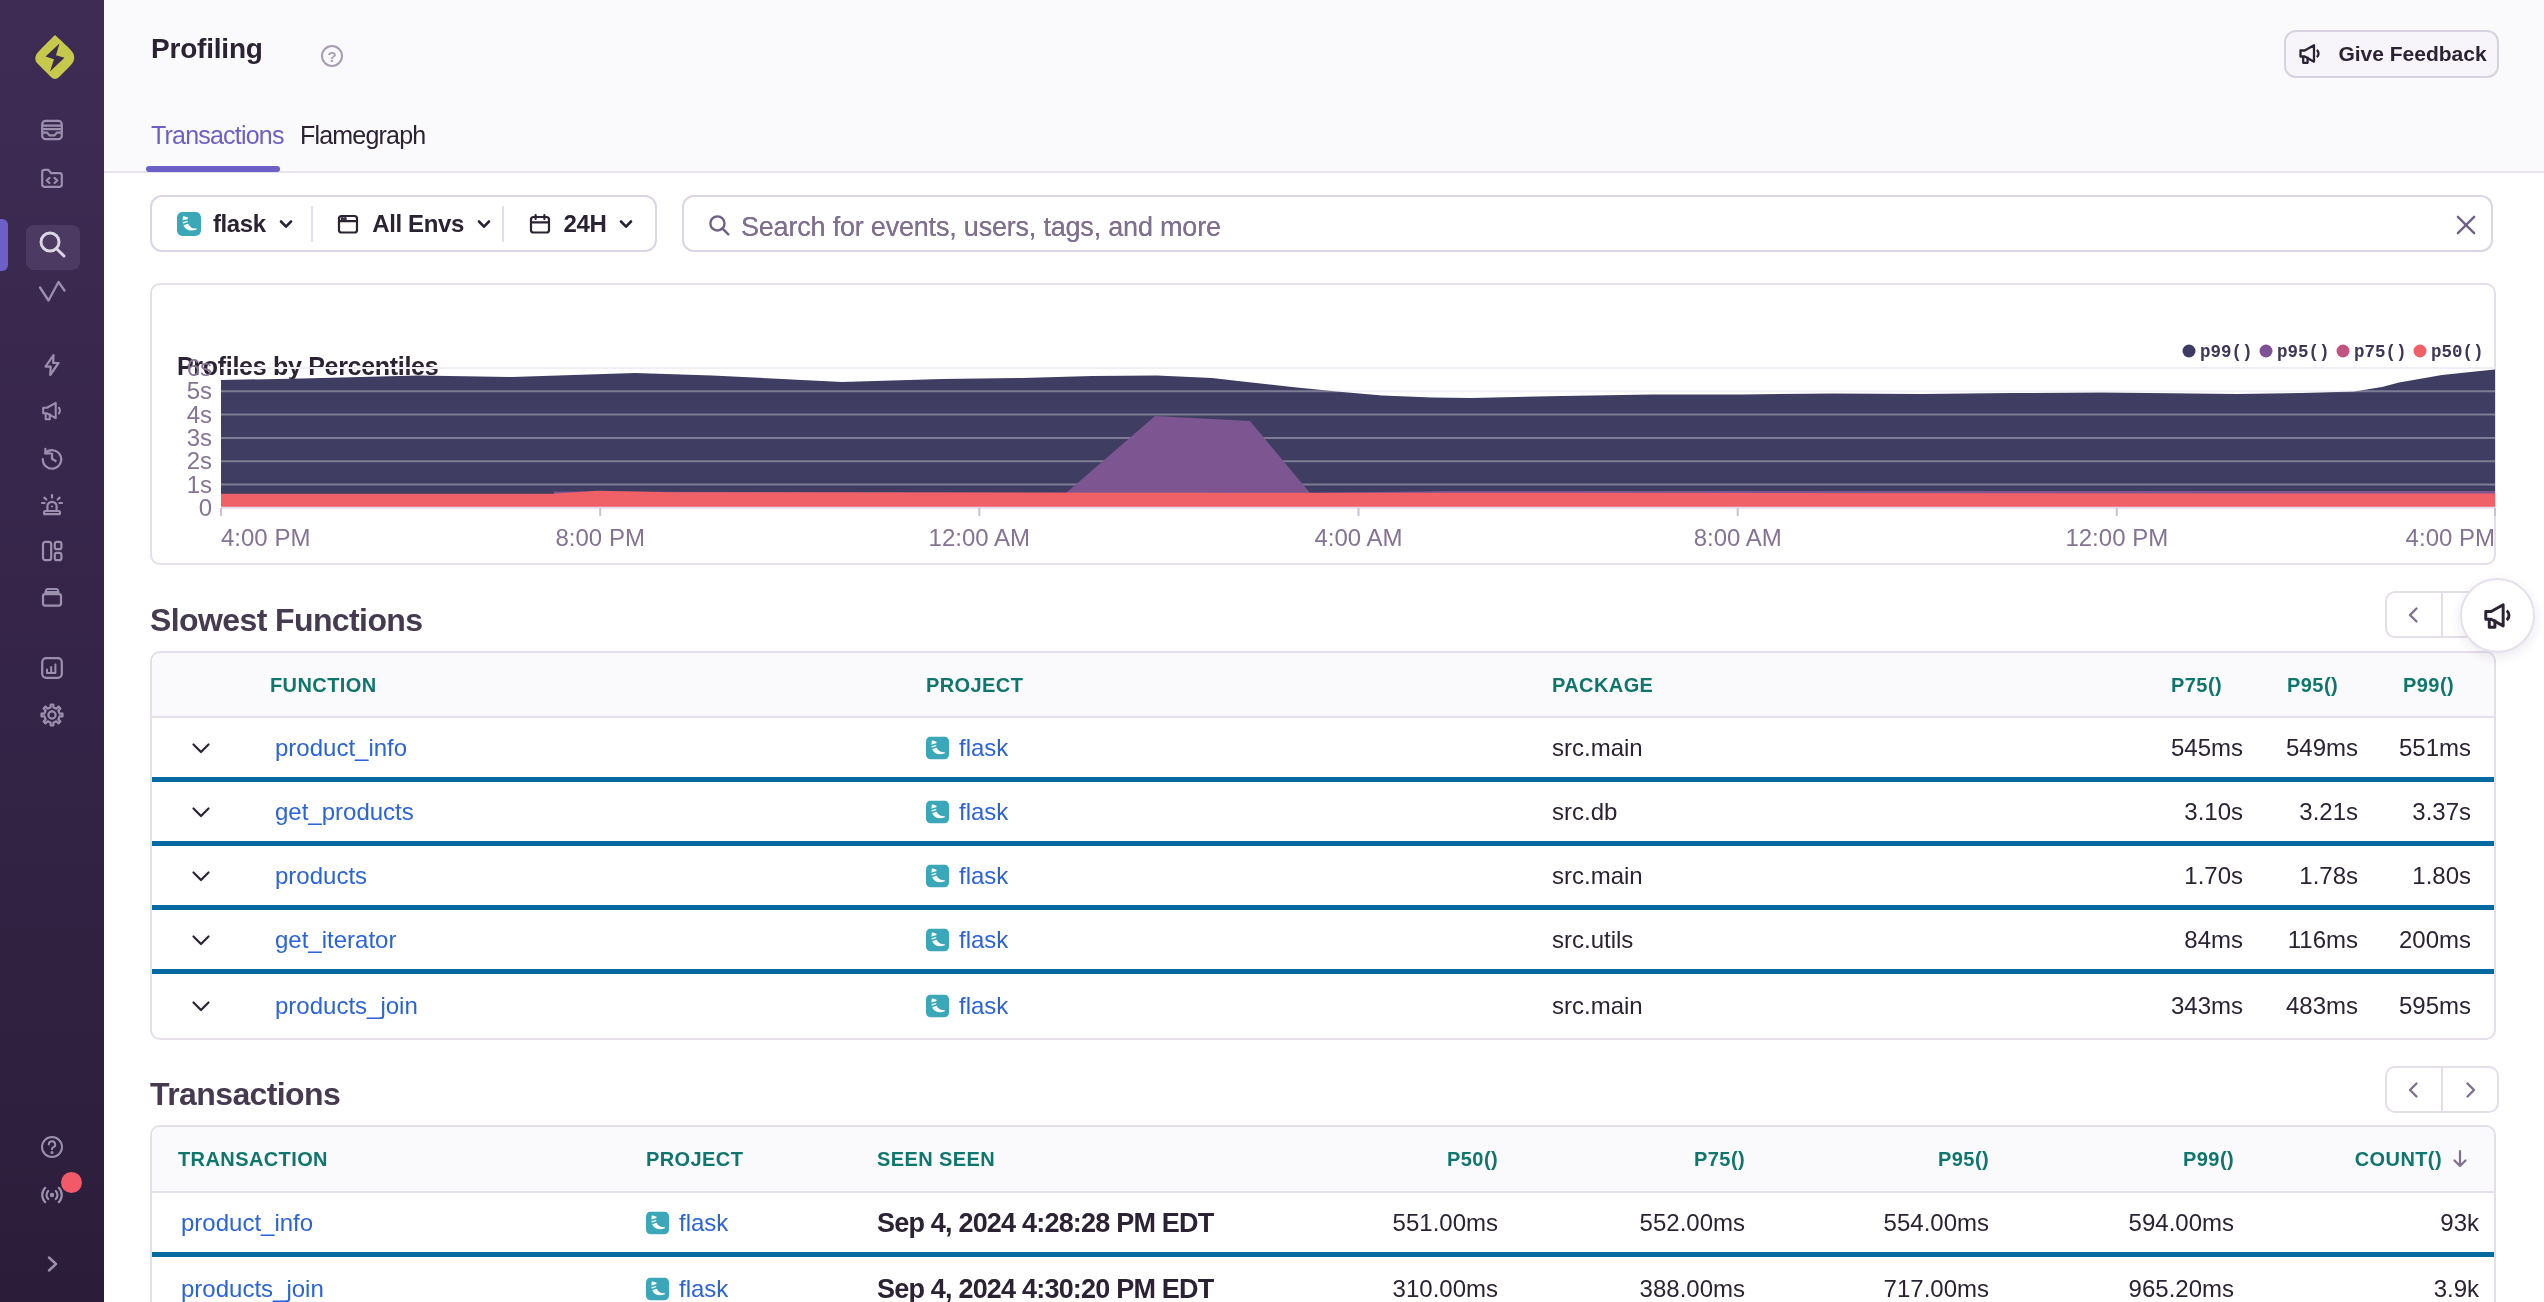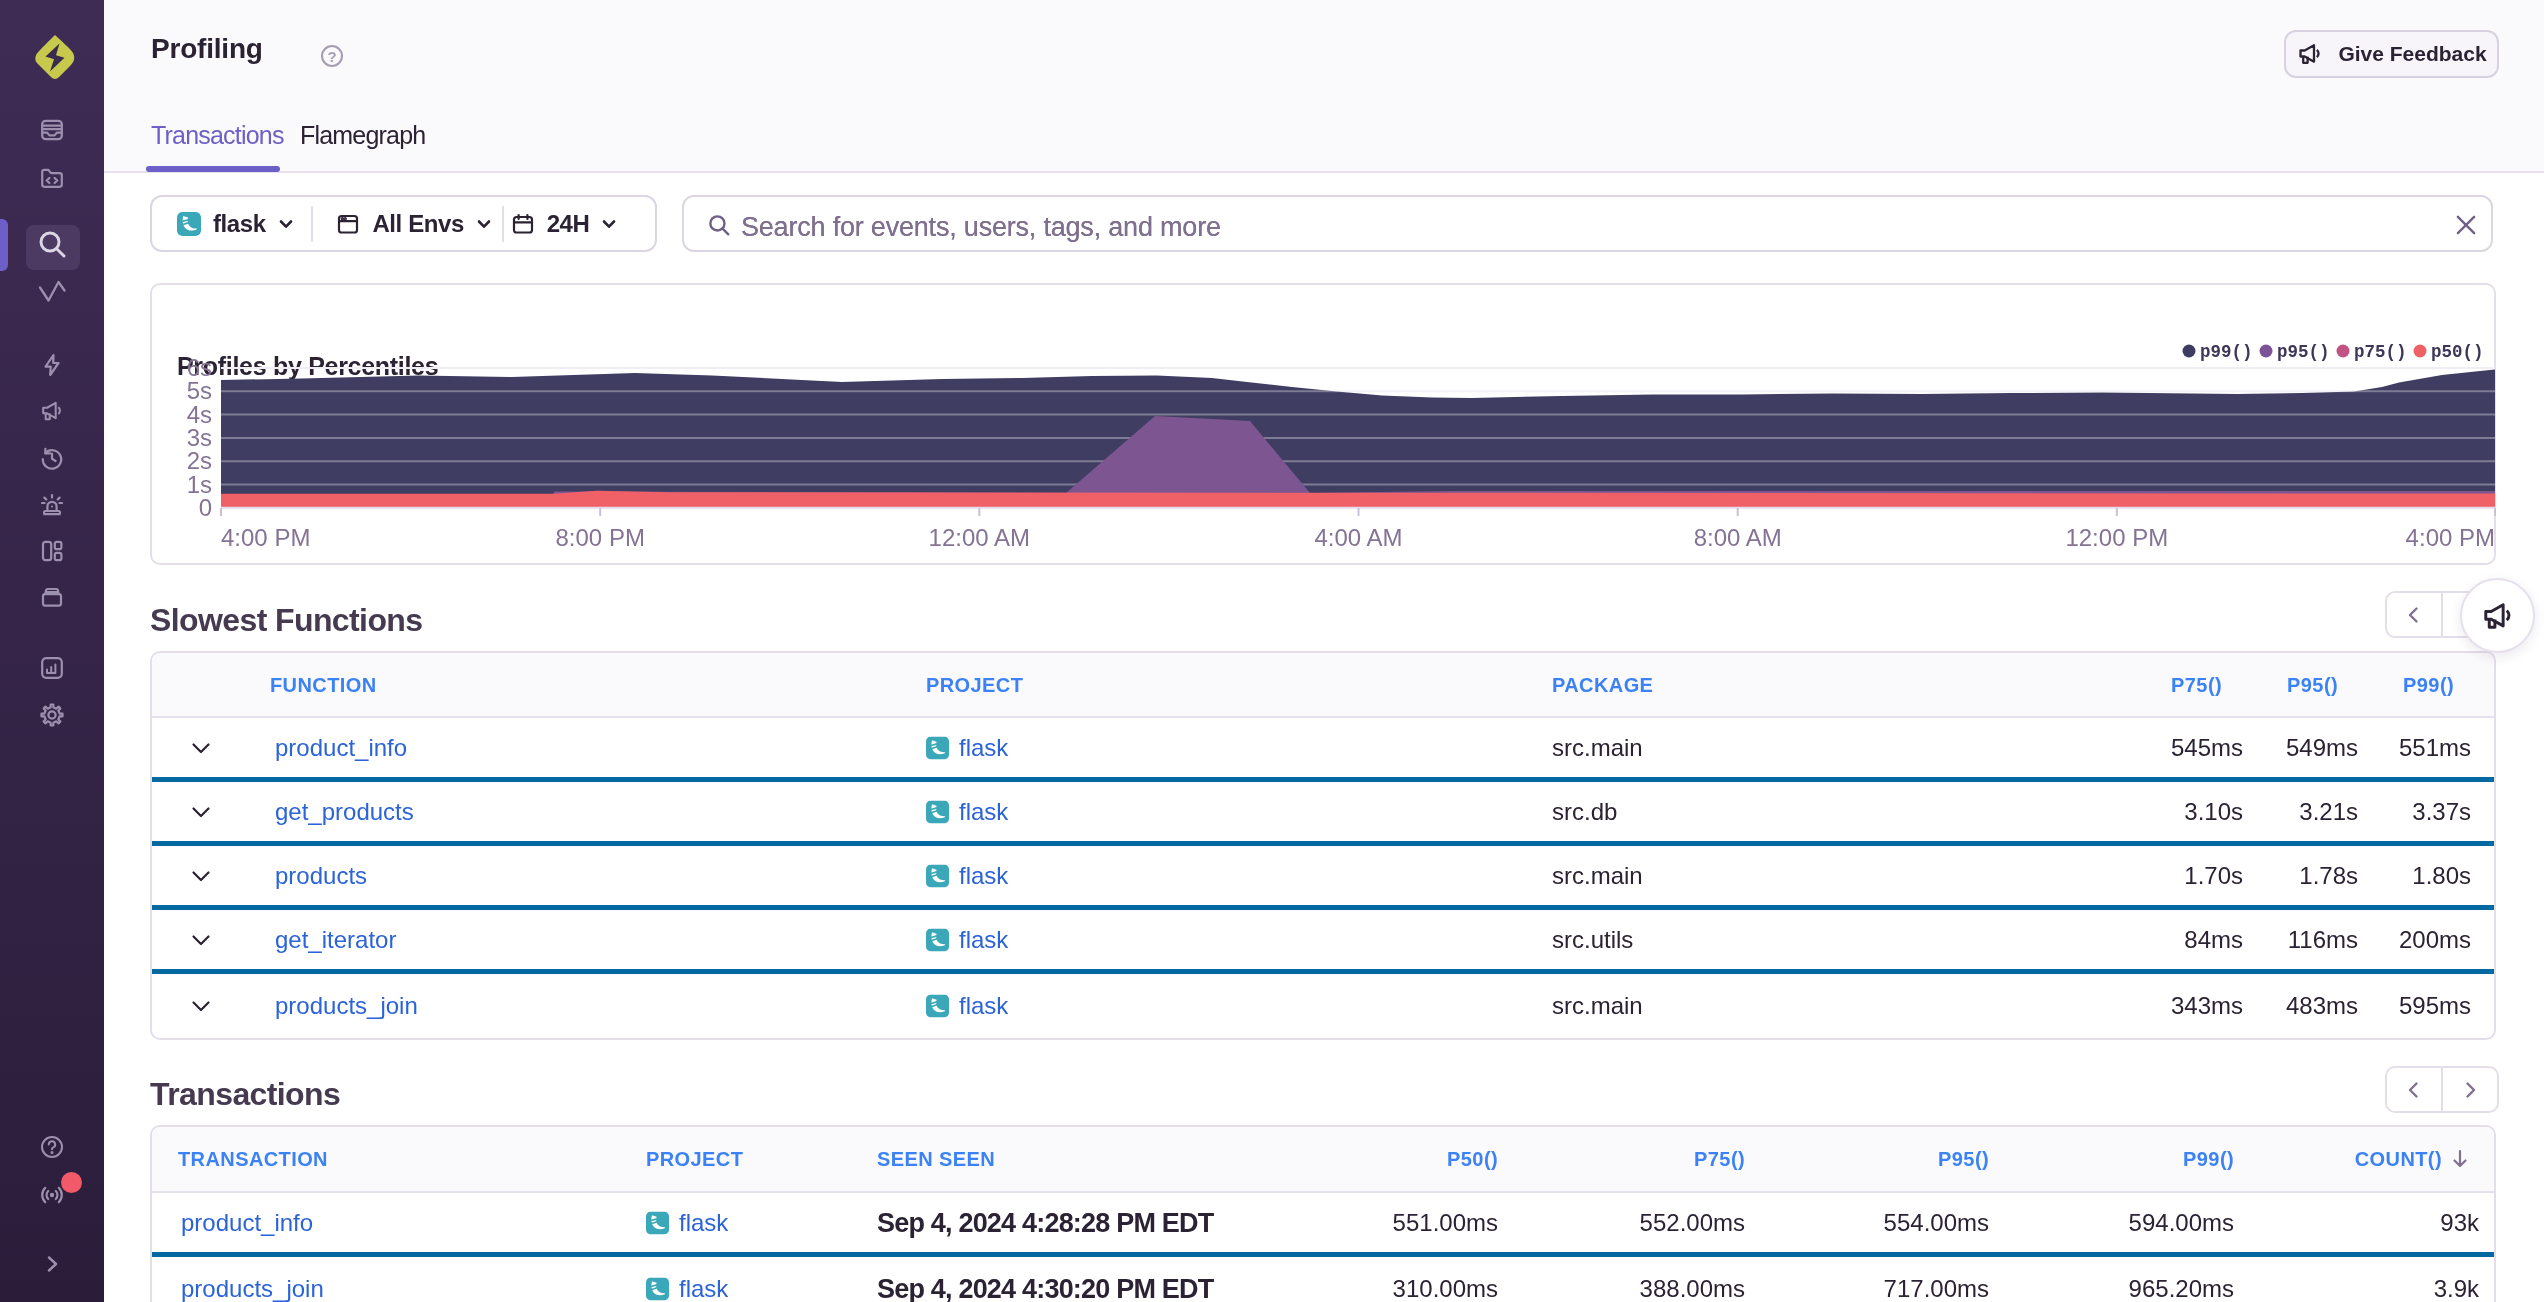--- a/index.html
+++ b/index.html
@@ -60,21 +60,21 @@
   .pager { position:absolute; left:2385px; width:114px; height:47px;
     border:2px solid #e4dee9; border-radius:10px; background:#fff;
     display:flex; }
   .pager .pbtn { flex:1; display:flex; align-items:center; justify-content:center; }
   .pager .pbtn:first-child { border-right:2px solid #e4dee9; }
 
   
   .tbl { position:absolute; left:150px; width:2346px; background:#fff;
     border:2px solid #e4dee9; border-radius:10px; overflow:hidden; }
   .thead { position:relative; background:#faf9fb; border-bottom:2px solid #e6e0ec;
-    font-size:20px; font-weight:700; color:#3b82f6; letter-spacing:0.4px; }
+    font-size:20px; font-weight:700; color:#0f766e; letter-spacing:0.4px; }
   .trow { position:relative; border-bottom:5px solid #0369a1; font-size:24px;
     color:#2b2233; }
   .trow:last-child { border-bottom:none; }
   .cell { position:absolute; top:50%; transform:translateY(-50%); white-space:nowrap; }
   .rgt { transform:translate(-100%,-50%); }
   .link { color:#2b63d8; }
   .date { font-weight:700; font-size:27px; letter-spacing:-0.8px; }
   .flask-sm { position:absolute; top:50%; transform:translateY(-50%); width:23px; height:23px; }
 
   #floatBtn { position:absolute; left:2460px; top:578px; width:75px; height:75px;
@@ -211,21 +211,21 @@
       <path d="M3.4 9.2 h17.2"></path>
       <circle cx="6.4" cy="6.7" r="0.6" fill="#2b2233"></circle>
       <circle cx="9.2" cy="6.7" r="0.6" fill="#2b2233"></circle>
     </svg>
     <span style="margin-left:12px;">All Envs</span>
     <svg width="20" height="20" viewBox="0 0 20 20" style="margin-left:10px">
         <path d="M5 7.5 L10 12.7 L15 7.5" fill="none" stroke="#2b2233" stroke-width="2.6" stroke-linecap="round" stroke-linejoin="round"></path>
       </svg>
   </div>
   <div class="fdiv"></div>
-  <div class="fitem" style="width:152px; padding-left:7px;">
+  <div class="fitem" style="width:152px; padding-left:24px;">
     <svg width="24" height="24" viewBox="0 0 24 24" fill="none" stroke="#2b2233" stroke-width="2.2" stroke-linecap="round">
       <rect x="3" y="5" width="18" height="15.5" rx="2.6"></rect>
       <path d="M7.6 3 v4 M16.4 3 v4 M3.4 10.4 h17.2"></path>
     </svg>
     <span style="margin-left:12px;">24H</span>
     <svg width="20" height="20" viewBox="0 0 20 20" style="margin-left:10px">
         <path d="M5 7.5 L10 12.7 L15 7.5" fill="none" stroke="#2b2233" stroke-width="2.6" stroke-linecap="round" stroke-linejoin="round"></path>
       </svg>
   </div>
 </div>

